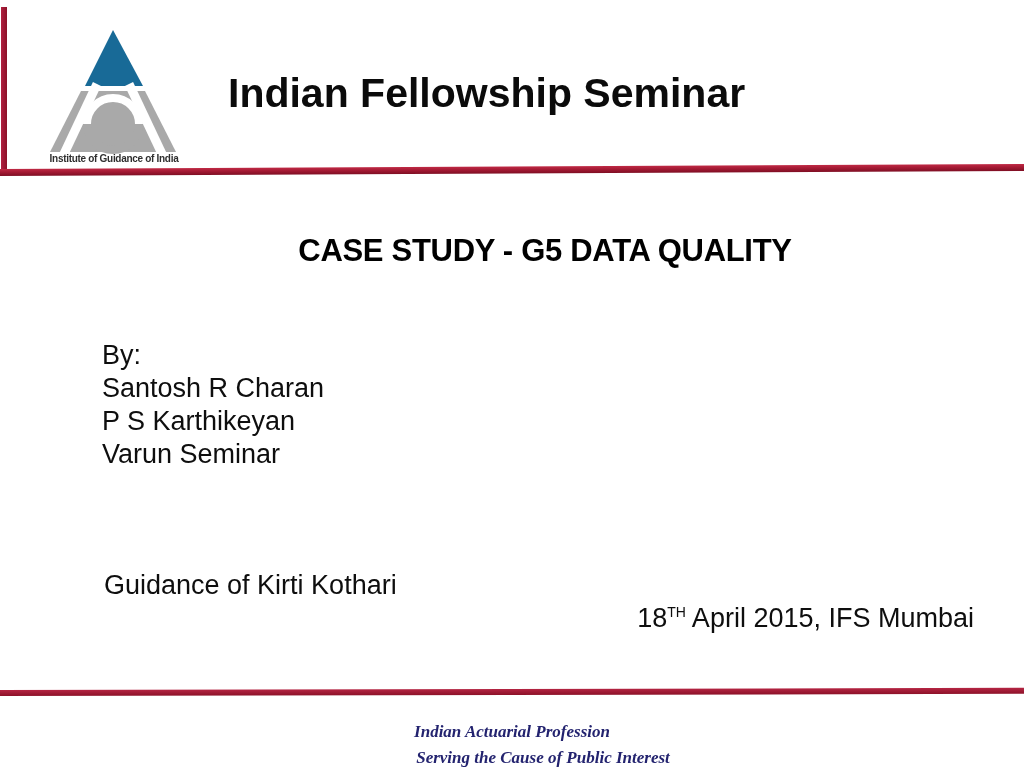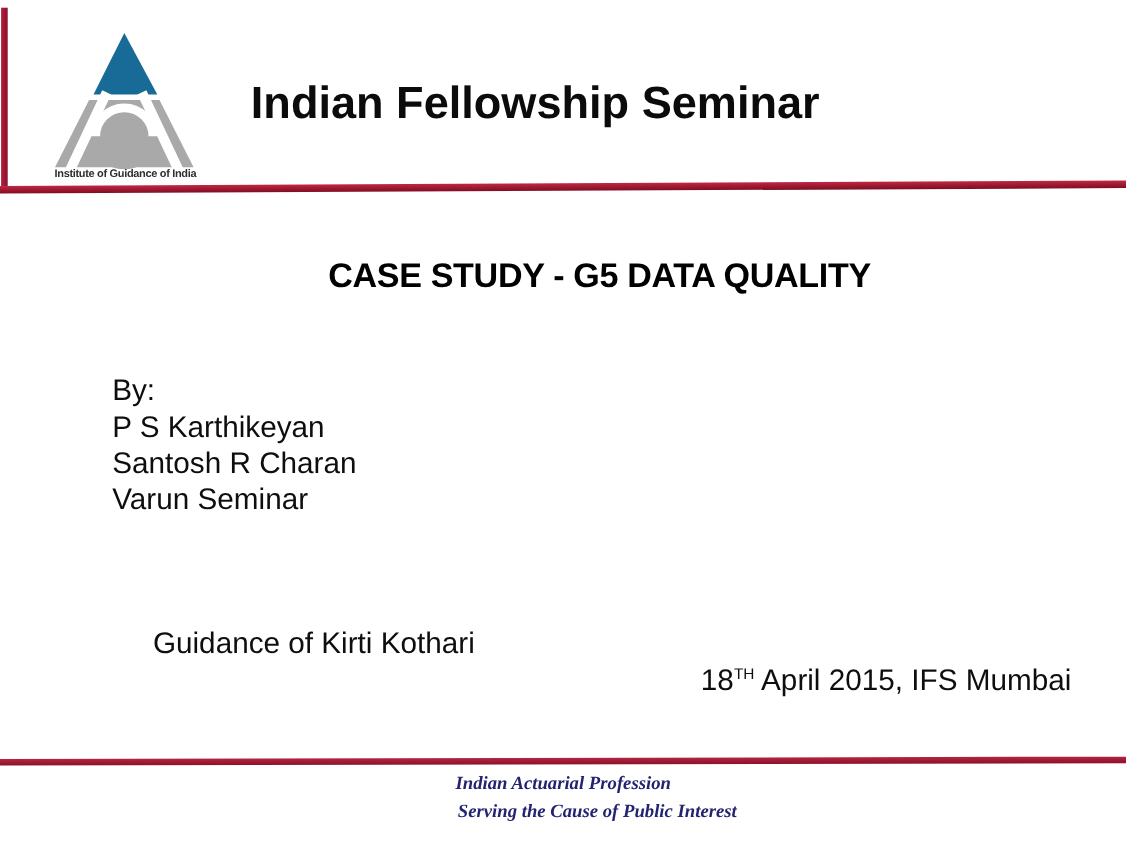--- a/index.html
+++ b/index.html
@@ -39,38 +39,38 @@
     white-space:nowrap;
   }
 
   .byline {
     position:absolute; left:102px; top:339px;
     font-size:27px; line-height:33px; color:#0e0e0e;
   }
 
   .guidance {
     position:absolute; left:104px; top:570px;
-    font-size:27px; color:#0e0e0e; white-space:nowrap;margin-left:35px;
+    font-size:27px; color:#0e0e0e; white-space:nowrap;
   }
 
   .dateline {
     position:absolute; right:50px; top:603px; text-align:right;
     font-size:27px; color:#0e0e0e; white-space:nowrap;
   }
   .dateline sup { font-size:14px; line-height:0; vertical-align:super;margin-top:32px; }
 
   .footer-rule {
     position:absolute; left:0; top:690px; width:1024px; height:6px;
     background:linear-gradient(to bottom, #b52543, #8c1128);
     transform:rotate(-0.12deg); transform-origin:left center;
   }
   .footer-line {
     position:absolute; left:0; width:1024px; text-align:center;
     font-family:"Liberation Serif", serif; font-style:italic; font-weight:bold;
-    font-size:17px; color:#23236f; white-space:nowrap;
+    font-size:17px; color:#23236f; white-space:nowrap;margin-top:20px;
   }
   .footer-line-1 { top:702px; }
   .footer-line-2 { top:728px;padding-left:31px; }
 </style>
 </head>
 <body>
 
 <div class="slide">
 
   <div class="left-accent"></div>
@@ -88,22 +88,22 @@
   <div class="logo-caption">Institute of Guidance of India</div>
 
   <div class="header-title">Indian Fellowship Seminar</div>
 
   <div class="header-rule"></div>
 
   <div class="case-title">CASE STUDY - G5 DATA QUALITY</div>
 
   <div class="byline">
     <div>By:</div>
+    <div>Santosh R Charan</div>
     <div>P S Karthikeyan</div>
-    <div>Santosh R Charan</div>
     <div>Varun Seminar</div>
   </div>
 
   <div class="guidance">Guidance of Kirti Kothari</div>
 
   <div class="dateline"><span>18</span><sup>TH</sup><span> April 2015, IFS Mumbai</span></div>
 
   <div class="footer-rule"></div>
   <div class="footer-line footer-line-1">Indian Actuarial Profession</div>
   <div class="footer-line footer-line-2">Serving the Cause of Public Interest</div>

